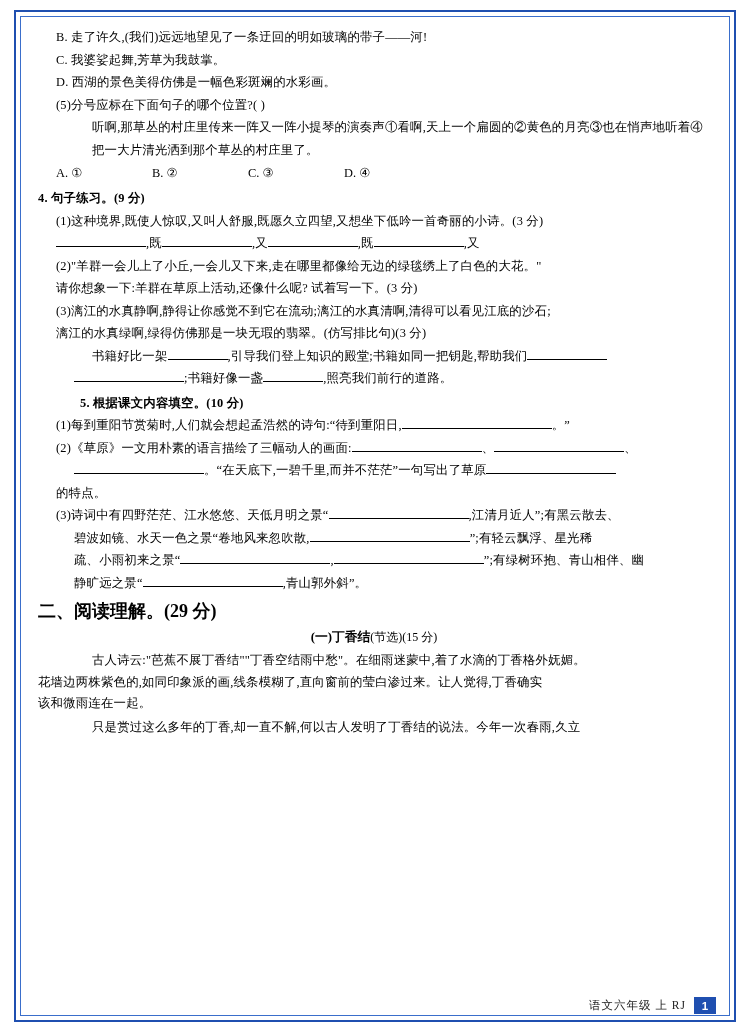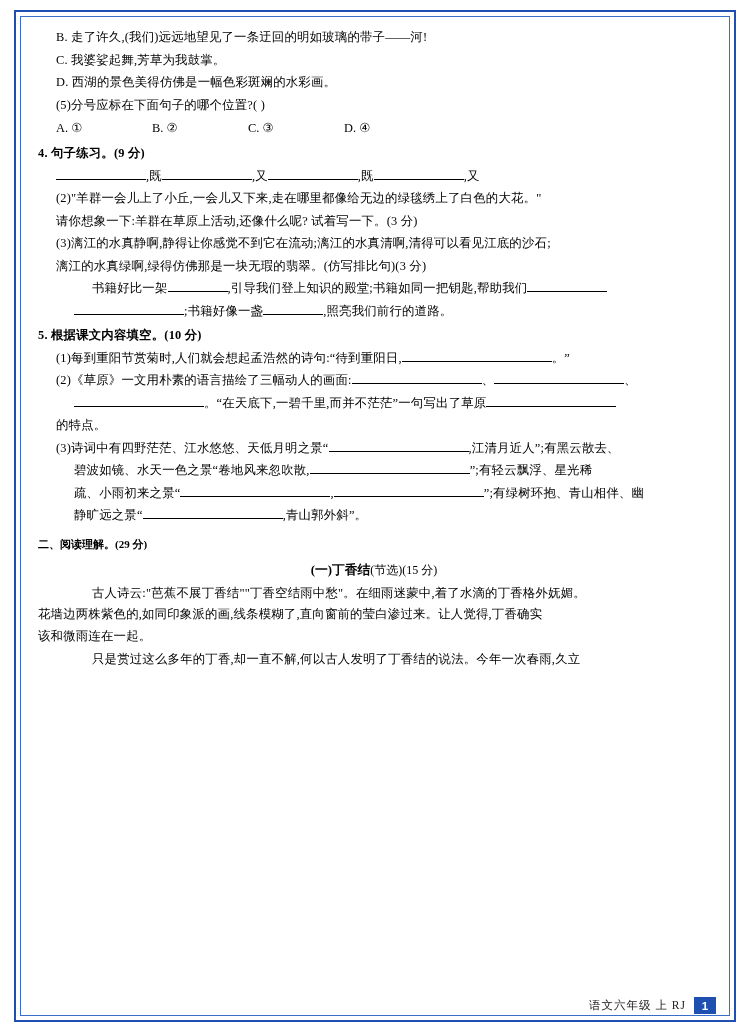--- a/index.html
+++ b/index.html
@@ -53,21 +53,21 @@
     line-height: 22.5px;
     letter-spacing: 0.2px;
     white-space: nowrap;
   }
   .line.wrap { white-space: normal; }
   .indent1 { text-indent: 0; padding-left: 18px; }
   .indent2 { padding-left: 36px; }
   .indent3 { padding-left: 54px; }
   .bold { font-weight: bold; }
   .sec-title {
-    font-size: 11px;
+    font-size: 18px;
     font-weight: bold;
     line-height: 26px;
     padding-top: 4px;
   }
   .opts {
     display: flex;
     padding-left: 18px;
     font-size: 12.4px;
     line-height: 24px;
     align-items: center;
@@ -134,47 +134,49 @@
   <div class="frame-inner"></div>
 
   <div class="content">
 
     <div class="line indent1">B. 走了许久,(我们)远远地望见了一条迂回的明如玻璃的带子——河!</div>
     <div class="line indent1">C. 我婆娑起舞,芳草为我鼓掌。</div>
     <div class="line indent1">D. 西湖的景色美得仿佛是一幅色彩斑斓的水彩画。</div>
 
     <div class="line indent1">(5)分号应标在下面句子的哪个位置?(      )</div>
 
+    <div class="line wrap indent3" style="padding-right:2px;">听啊,那草丛的村庄里传来一阵又一阵小提琴的演奏声①看啊,天上一个扁圆的②黄色的月亮③也在悄声地听着④把一大片清光洒到那个草丛的村庄里了。</div>
 
     <div class="opts">
       <span class="o1">A. ①</span>
       <span class="o2">B. ②</span>
       <span class="o3">C. ③</span>
       <span>D. ④</span>
     </div>
 
     <div class="line bold" style="padding-top:2px;">4. 句子练习。(9 分)</div>
 
+    <div class="line indent1">(1)这种境界,既使人惊叹,又叫人舒服,既愿久立四望,又想坐下低吟一首奇丽的小诗。(3 分)</div>
     <div class="line indent1">
       <span class="blank b90"></span>,既<span class="blank b90"></span>,又<span class="blank b90"></span>,既<span class="blank b90"></span>,又
     </div>
 
     <div class="line indent1">(2)"羊群一会儿上了小丘,一会儿又下来,走在哪里都像给无边的绿毯绣上了白色的大花。"</div>
     <div class="line indent1">请你想象一下:羊群在草原上活动,还像什么呢? 试着写一下。(3 分)</div>
 
     <div class="line indent1">(3)漓江的水真静啊,静得让你感觉不到它在流动;漓江的水真清啊,清得可以看见江底的沙石;</div>
     <div class="line indent1">漓江的水真绿啊,绿得仿佛那是一块无瑕的翡翠。(仿写排比句)(3 分)</div>
     <div class="line indent3">
       书籍好比一架<span class="blank b60"></span>,引导我们登上知识的殿堂;书籍如同一把钥匙,帮助我们<span class="blank b80"></span>
     </div>
     <div class="line indent2">
       <span class="blank b110"></span>;书籍好像一盏<span class="blank b60"></span>,照亮我们前行的道路。
     </div>
 
-    <div class="line bold" style="padding-top:2px;">5. 根据课文内容填空。(10 分)</div>
+    <div class="line bold" style="padding-top:2px;margin-left:42px;">5. 根据课文内容填空。(10 分)</div>
 
     <div class="line indent1">
       (1)每到重阳节赏菊时,人们就会想起孟浩然的诗句:“待到重阳日,<span class="blank b150"></span>。”
     </div>
 
     <div class="line indent1">
       (2)《草原》一文用朴素的语言描绘了三幅动人的画面:<span class="blank b130"></span>、<span class="blank b130"></span>、
     </div>
     <div class="line indent2">
       <span class="blank b130"></span>。“在天底下,一碧千里,而并不茫茫”一句写出了草原<span class="blank b130"></span>

